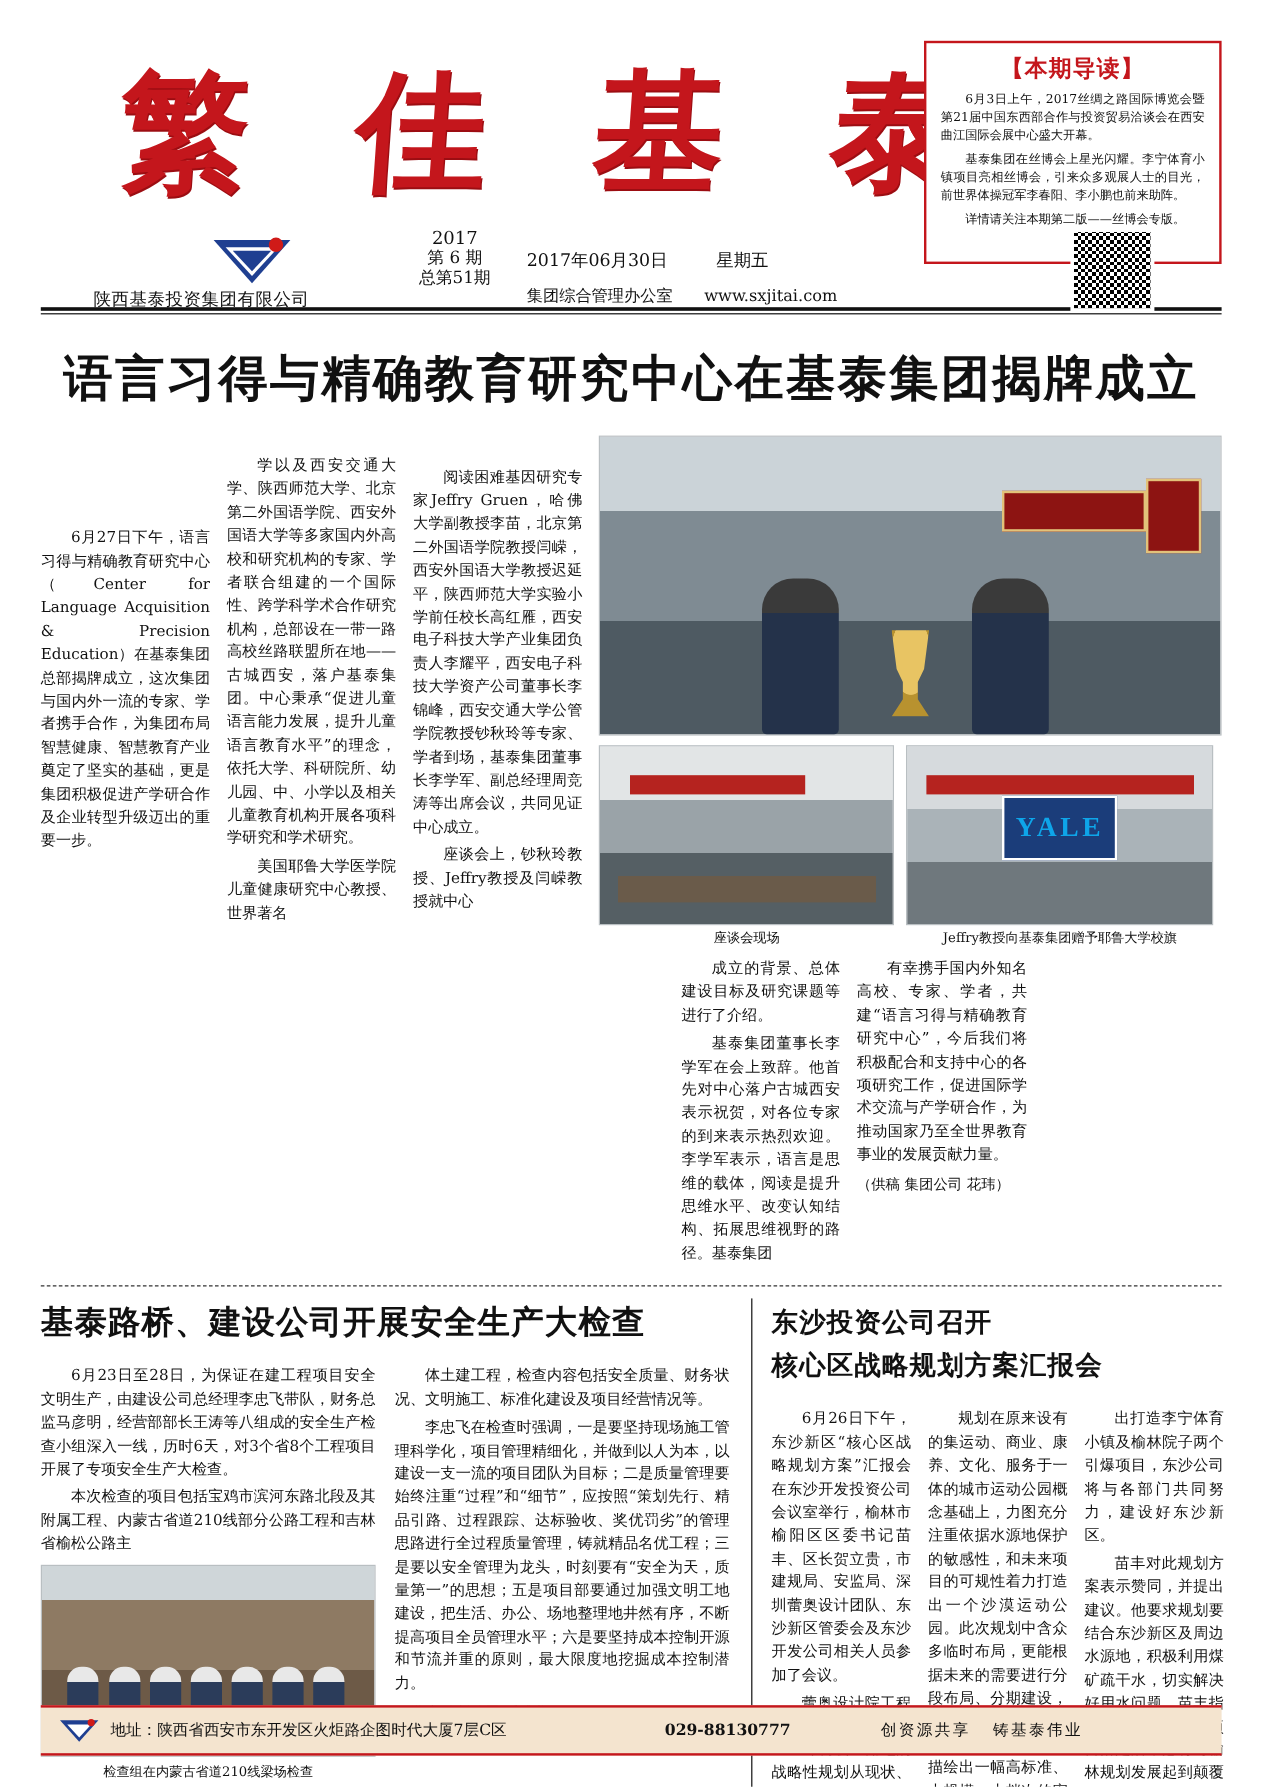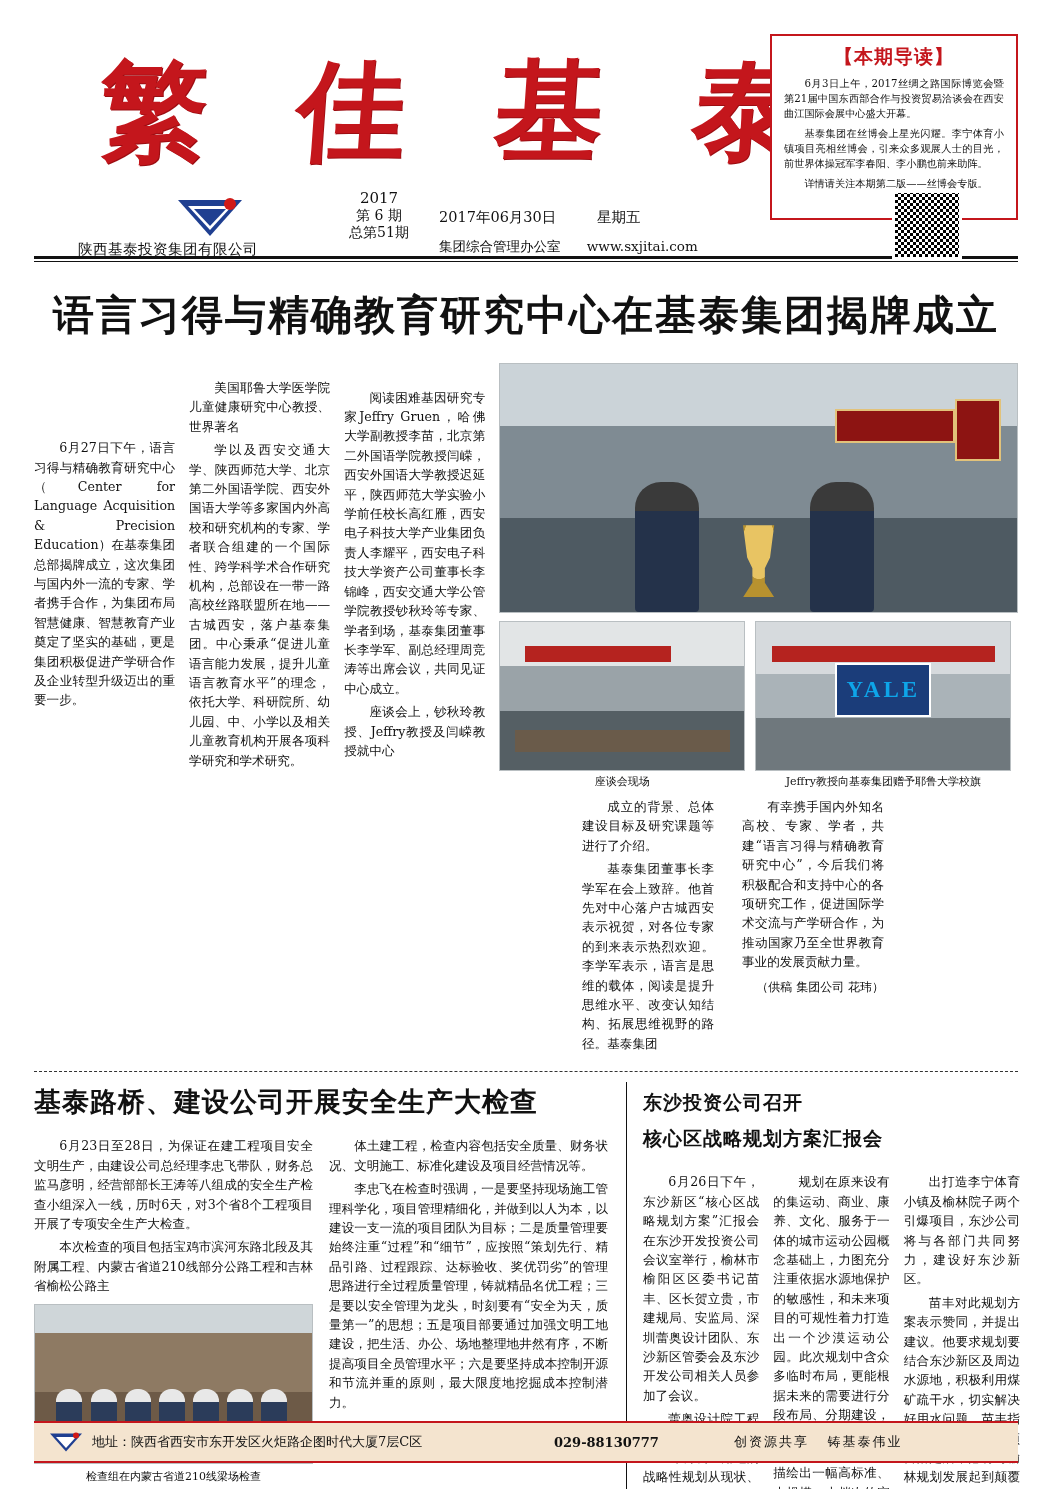--- a/index.html
+++ b/index.html
@@ -96,36 +96,36 @@
     border: 1px solid #b9bfc2;
   }
   .photo.p-main { width: 100%; height: 250px; margin-bottom: 6px; }
   .cap { font-size: 11px; text-align: center; margin-top: 3px; }
 
   .twin { display: flex; gap: 10px; margin-top: 8px; }
   .twin .photo { height: 150px; }
   .twin .tw1 { width: 246px; }
   .twin .tw2 { width: 256px; }
 
-  .lower-lead { display: flex; gap: 28px; margin-top: 8px; }
+  .lower-lead { display: flex; gap: 14px; margin-top: 8px; }
   .lower-lead .col { width: 142px; }
-  .byline { text-align: right; font-size: 12px; margin-top: 6px; }
+  .byline { text-align: left; font-size: 12px; margin-top: 6px; }
 
   .dashrule { border-top: 1px dashed #333; margin: 14px 0 10px 0; }
 
   
   .bottom { display: flex; gap: 18px; }
   .bleft { width: 574px; }
   .bright { width: 394px; border-left: 1px solid #111; padding-left: 16px; }
 
   .sub-headline {
     font-size: 27px; font-weight: 700; letter-spacing: 1px; text-align: left;
     margin: 2px 0 16px 0;
   }
-  .sub-headline.two { font-size: 19px; line-height: 36px; }
+  .sub-headline.two { font-size: 22px; line-height: 36px; }
 
   .cols2 { display: flex; gap: 16px; }
   .cols2 .col { width: 279px; }
   .cols3 { display: flex; gap: 14px; }
   .cols3 .col { width: 121px; }
 
   .photo.p-bottom { width: 100%; height: 160px; margin-top: 8px; }
 
   
   .footer {
@@ -232,22 +232,22 @@
   <div class="rule-thick"></div>
   <div class="rule-thin"></div>
 
   <div class="lead-headline">语言习得与精确教育研究中心在基泰集团揭牌成立</div>
 
   <div class="lead-body">
     <div class="col c1">
       <p>6月27日下午，语言习得与精确教育研究中心（Center for Language Acquisition &amp; Precision Education）在基泰集团总部揭牌成立，这次集团与国内外一流的专家、学者携手合作，为集团布局智慧健康、智慧教育产业奠定了坚实的基础，更是集团积极促进产学研合作及企业转型升级迈出的重要一步。</p>
     </div>
     <div class="col c2">
+      <p>学以及西安交通大学、陕西师范大学、北京第二外国语学院、西安外国语大学等多家国内外高校和研究机构的专家、学者联合组建的一个国际性、跨学科学术合作研究机构，总部设在一带一路高校丝路联盟所在地——古城西安，落户基泰集团。中心秉承“促进儿童语言能力发展，提升儿童语言教育水平”的理念，依托大学、科研院所、幼儿园、中、小学以及相关儿童教育机构开展各项科学研究和学术研究。</p>
       <p>美国耶鲁大学医学院儿童健康研究中心教授、世界著名</p>
-      <p>学以及西安交通大学、陕西师范大学、北京第二外国语学院、西安外国语大学等多家国内外高校和研究机构的专家、学者联合组建的一个国际性、跨学科学术合作研究机构，总部设在一带一路高校丝路联盟所在地——古城西安，落户基泰集团。中心秉承“促进儿童语言能力发展，提升儿童语言教育水平”的理念，依托大学、科研院所、幼儿园、中、小学以及相关儿童教育机构开展各项科学研究和学术研究。</p>
     </div>
     <div class="col c3">
       <p>阅读困难基因研究专家Jeffry Gruen，哈佛大学副教授李苗，北京第二外国语学院教授闫嵘，西安外国语大学教授迟延平，陕西师范大学实验小学前任校长高红雁，西安电子科技大学产业集团负责人李耀平，西安电子科技大学资产公司董事长李锦峰，西安交通大学公管学院教授钞秋玲等专家、学者到场，基泰集团董事长李学军、副总经理周竞涛等出席会议，共同见证中心成立。</p>
       <p>座谈会上，钞秋玲教授、Jeffry教授及闫嵘教授就中心</p>
     </div>
 
     <div class="cmedia">
       <div class="photo p-main ph-e">
         <div class="plaque"></div>
         <div class="plaque2"></div>

